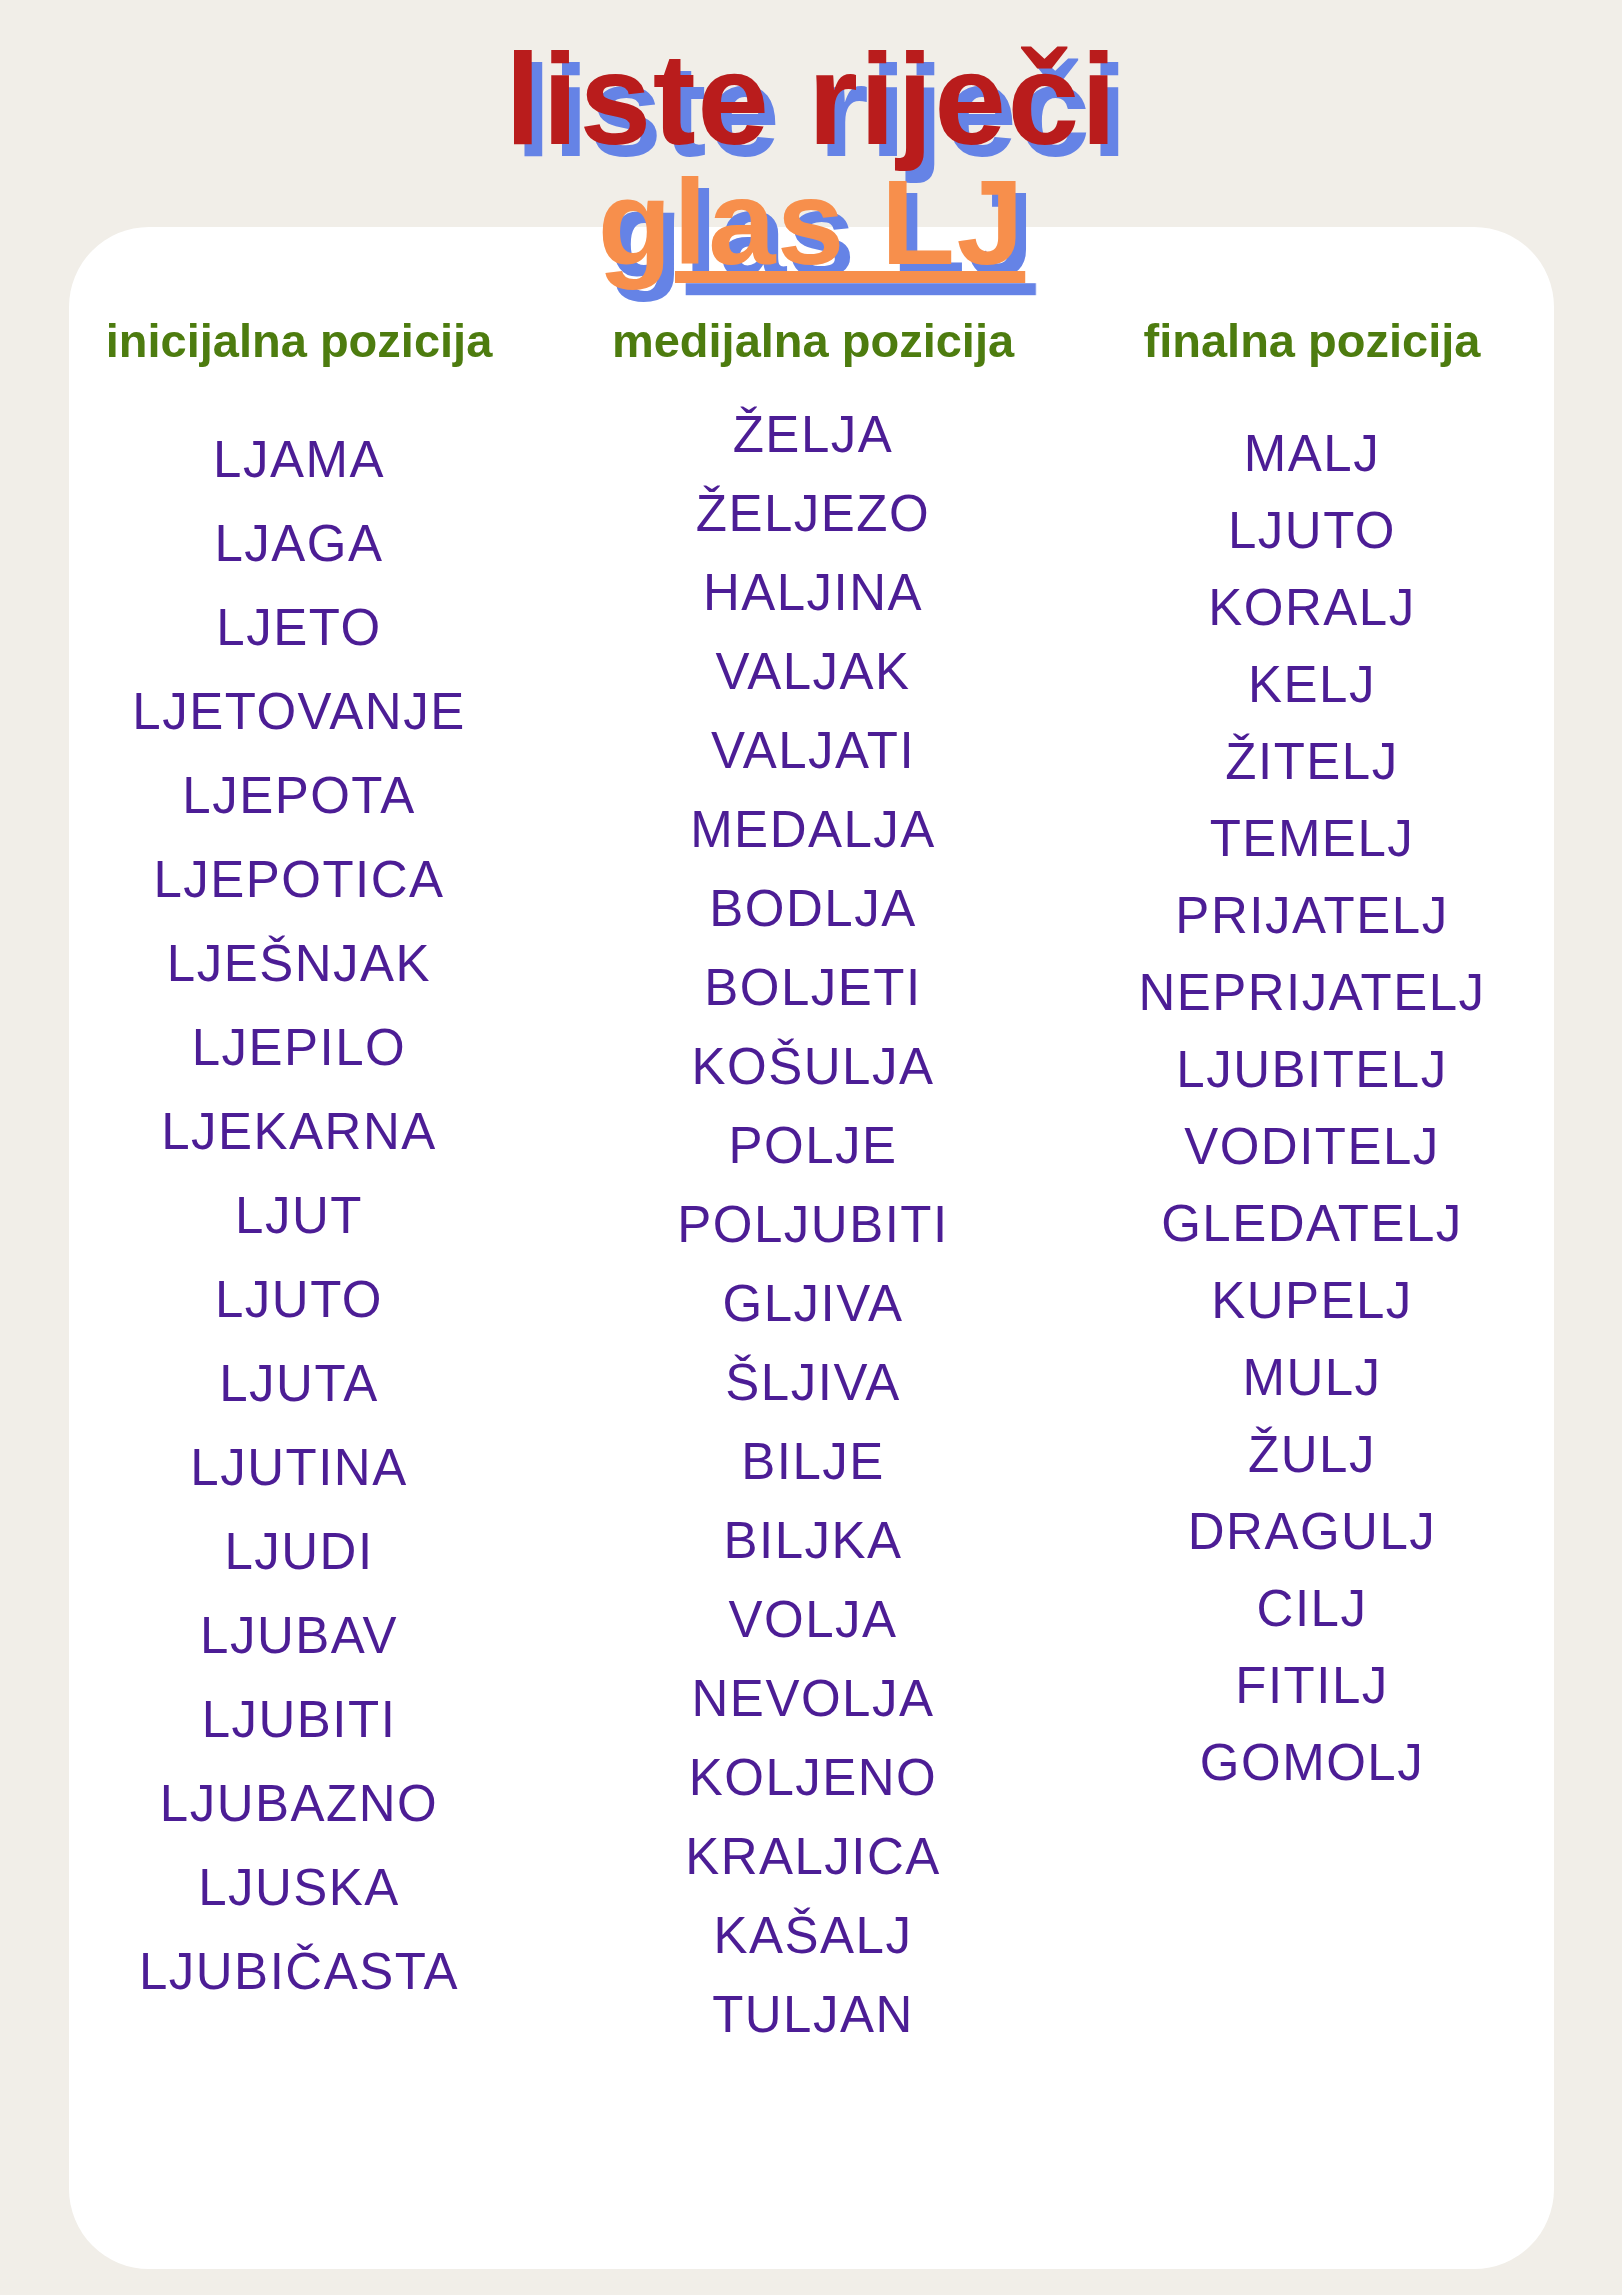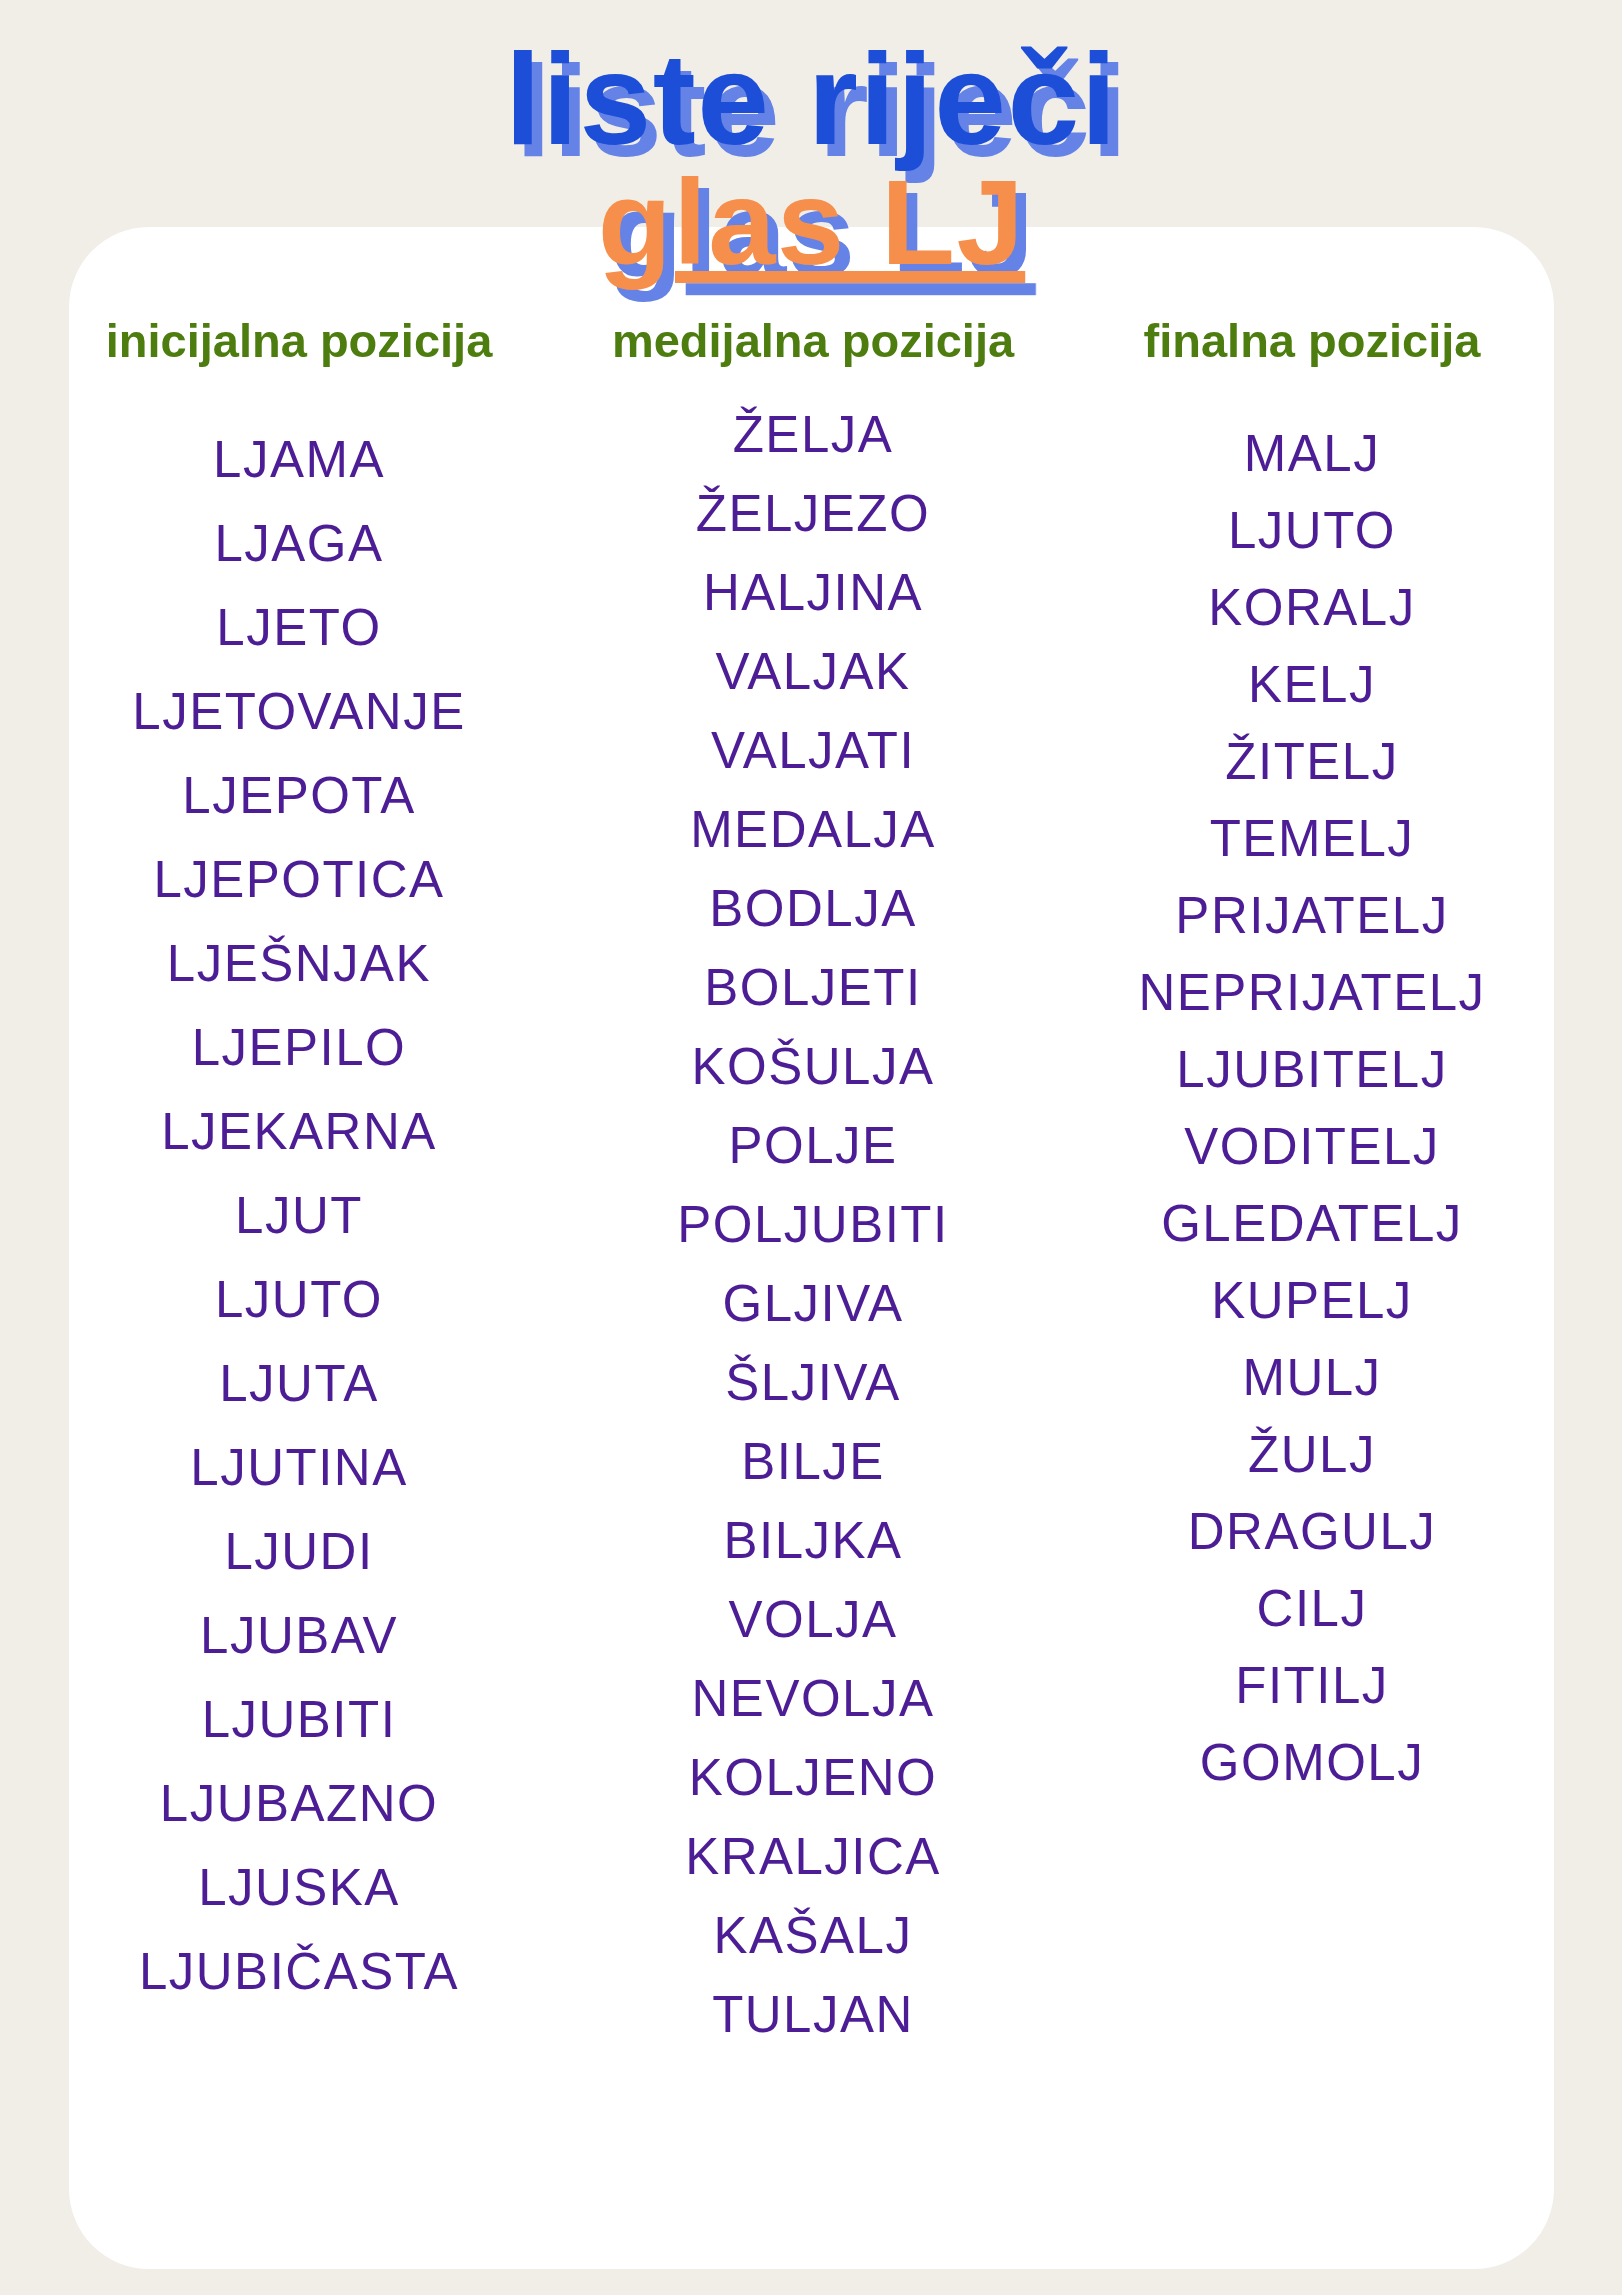--- a/index.html
+++ b/index.html
@@ -28,21 +28,21 @@
   .title-main {
     position: absolute;
     top: 32px;
     left: 0;
     width: 100%;
     text-align: center;
     font-size: 129px;
     line-height: 1.05;
     font-weight: bold;
     letter-spacing: 1.5px;
-    color: #1d4ed8;
+    color: #b91c1c;
     text-shadow: 10.7px 12.2px 0 #6583e6;
     z-index: 3;
   }
   .title-sub {
     position: absolute;
     top: 159px;
     left: 0;
     width: 100%;
     text-align: center;
     font-size: 121px;

